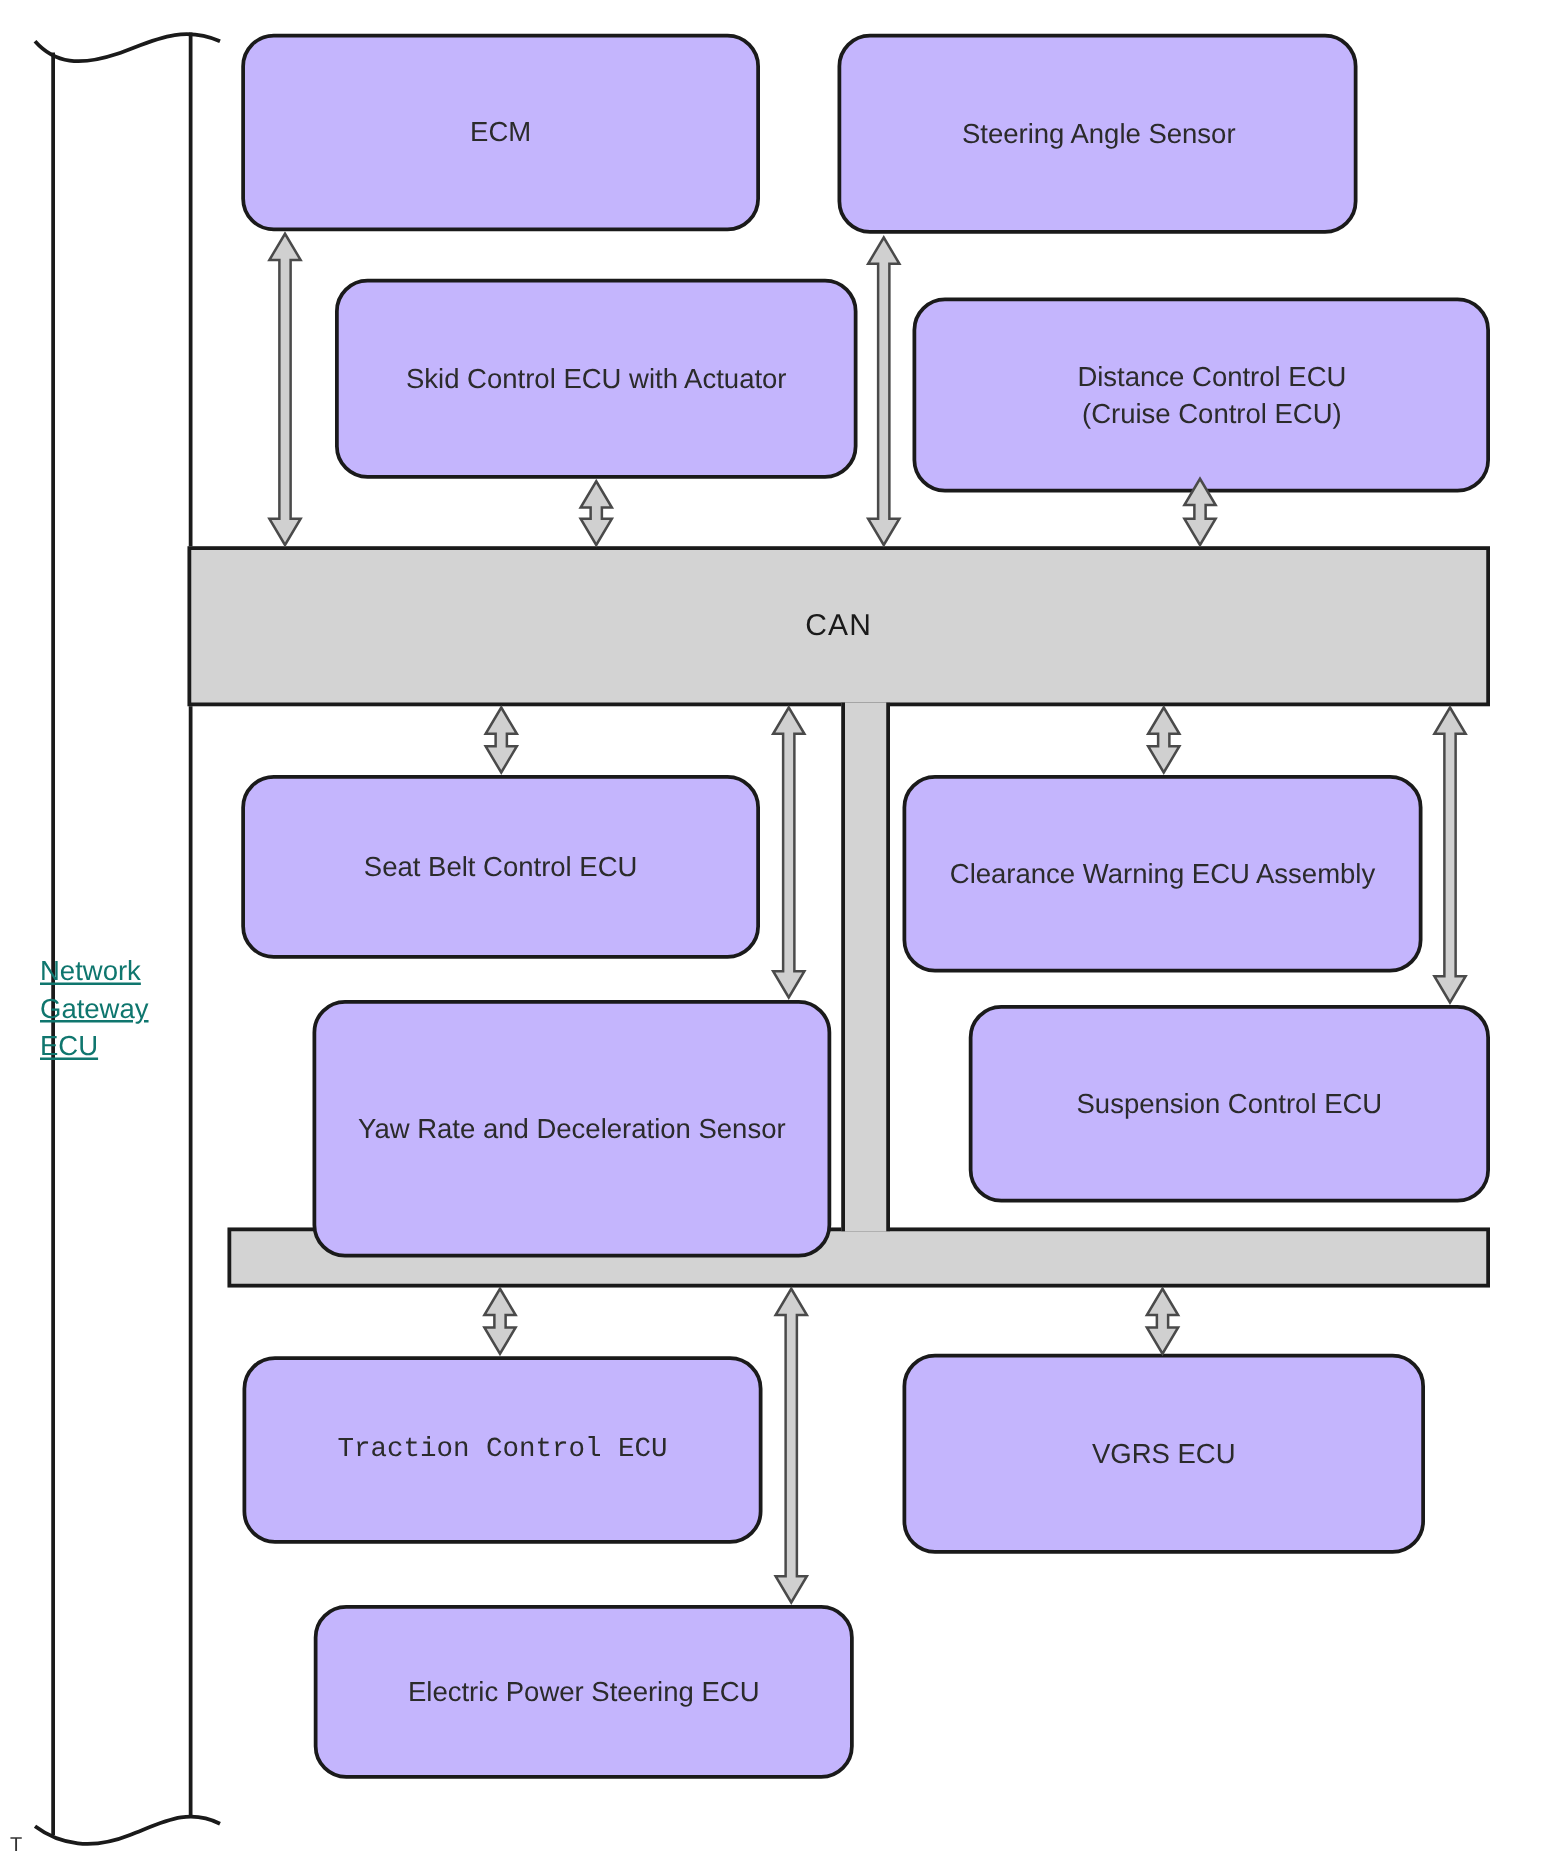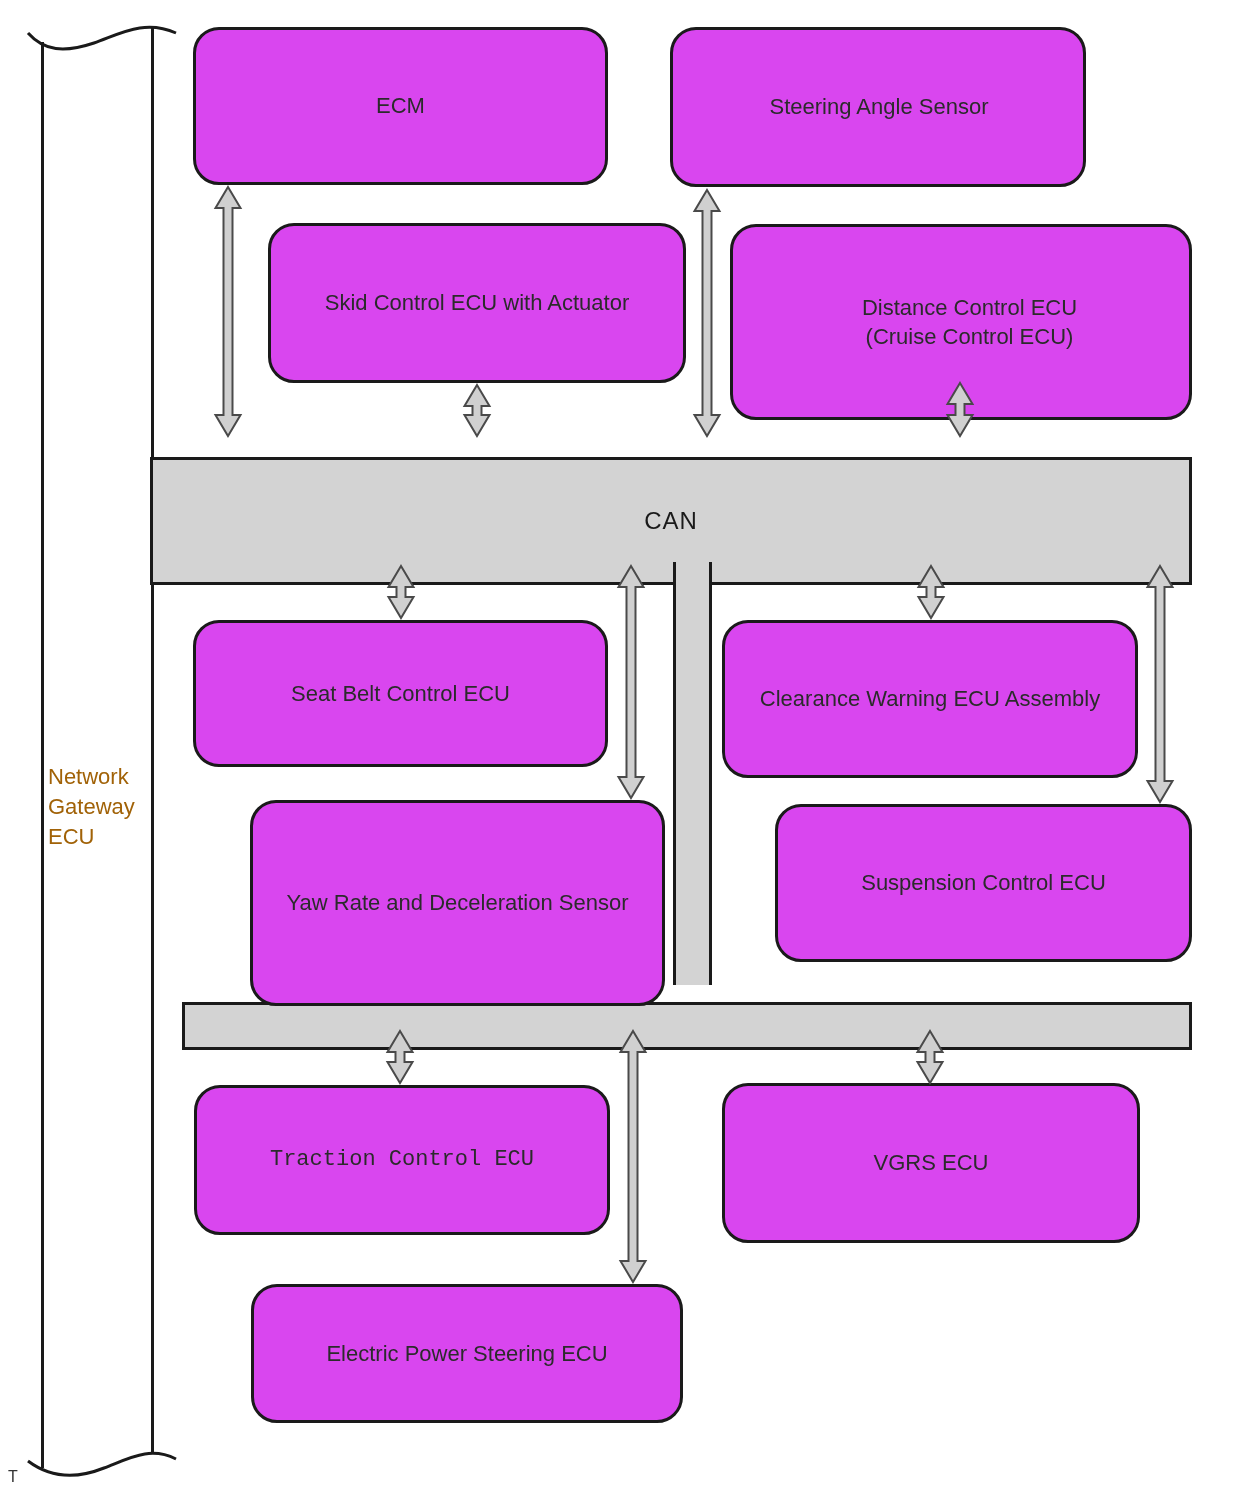--- a/index.html
+++ b/index.html
@@ -14,64 +14,64 @@
   
   #decor{position:absolute;left:0;top:0;width:1240px;height:1494px;z-index:0;}
 
   
   .bus{
     position:absolute;
     background:#d3d3d3;
     border:3px solid #1a1a1a;
     box-sizing:border-box;
     z-index:1;
-    display:flex;align-items:center;justify-content:center;margin-top:20px;
+    display:flex;align-items:center;justify-content:center;
   }
   #can-bus{left:150px;top:437px;width:1042px;height:128px;}
   #can-bus .bus-label{font-size:24px;color:#1a1a1a;letter-spacing:1px;}
   #sub-bus{left:182px;top:982px;width:1010px;height:48px;}
   #bus-stub{
     position:absolute;left:673px;top:562px;width:39px;height:423px;
     background:#d3d3d3;
     border-left:3px solid #1a1a1a;border-right:3px solid #1a1a1a;
     box-sizing:border-box;
     z-index:1;
   }
 
   
   .node{
     position:absolute;
-    background:#d946ef;
+    background:#c4b5fd;
     border:3px solid #1a1a1a;
     border-radius:26px;
     box-sizing:border-box;
     display:flex;align-items:center;justify-content:center;
     text-align:center;
     font-size:22px;line-height:1.32;color:#2b2b2b;
     white-space:pre-line;
     z-index:2;
     padding:0 14px;
   }
   .b-ecm       {left:193px;top:27px;  width:415px;height:158px;}
   .b-sas       {left:670px;top:27px;  width:416px;height:160px;padding-left:16px;}
   .b-skid      {left:268px;top:223px; width:418px;height:160px;}
-  .b-dist      {left:730px;top:224px; width:462px;height:196px;padding-left:31px;}
+  .b-dist      {left:730px;top:238px; width:462px;height:156px;padding-left:31px;}
   .b-seatbelt  {left:193px;top:620px; width:415px;height:147px;}
   .b-clearance {left:722px;top:620px; width:416px;height:158px;}
   .b-yaw       {left:250px;top:800px; width:415px;height:206px;}
   .b-susp      {left:775px;top:804px; width:417px;height:158px;}
   .b-traction  {left:194px;top:1085px;width:416px;height:150px;font-family:Liberation Mono, monospace;}
   .b-vgrs      {left:722px;top:1083px;width:418px;height:160px;}
   .b-eps       {left:251px;top:1284px;width:432px;height:139px;}
 
   
   #gateway-label{
-    position:absolute;left:48px;top:762px;width:100px;
-    font-size:22px;line-height:30px;color:#a16207;
-    white-space:pre-line;text-align:left;z-index:2;
+    position:absolute;left:32px;top:762px;width:100px;
+    font-size:22px;line-height:30px;color:#0f766e;
+    white-space:pre-line;text-align:left;z-index:2;text-decoration:underline;
   }
   
   #corner-mark{
     position:absolute;left:8px;top:1468px;
     font-size:16px;color:#333;z-index:2;
   }
 
   
   svg.arrow{position:absolute;z-index:3;overflow:visible;}
   svg.arrow path{fill:#d0d0d0;stroke:#4a4a4a;stroke-width:2;stroke-linejoin:miter;}

